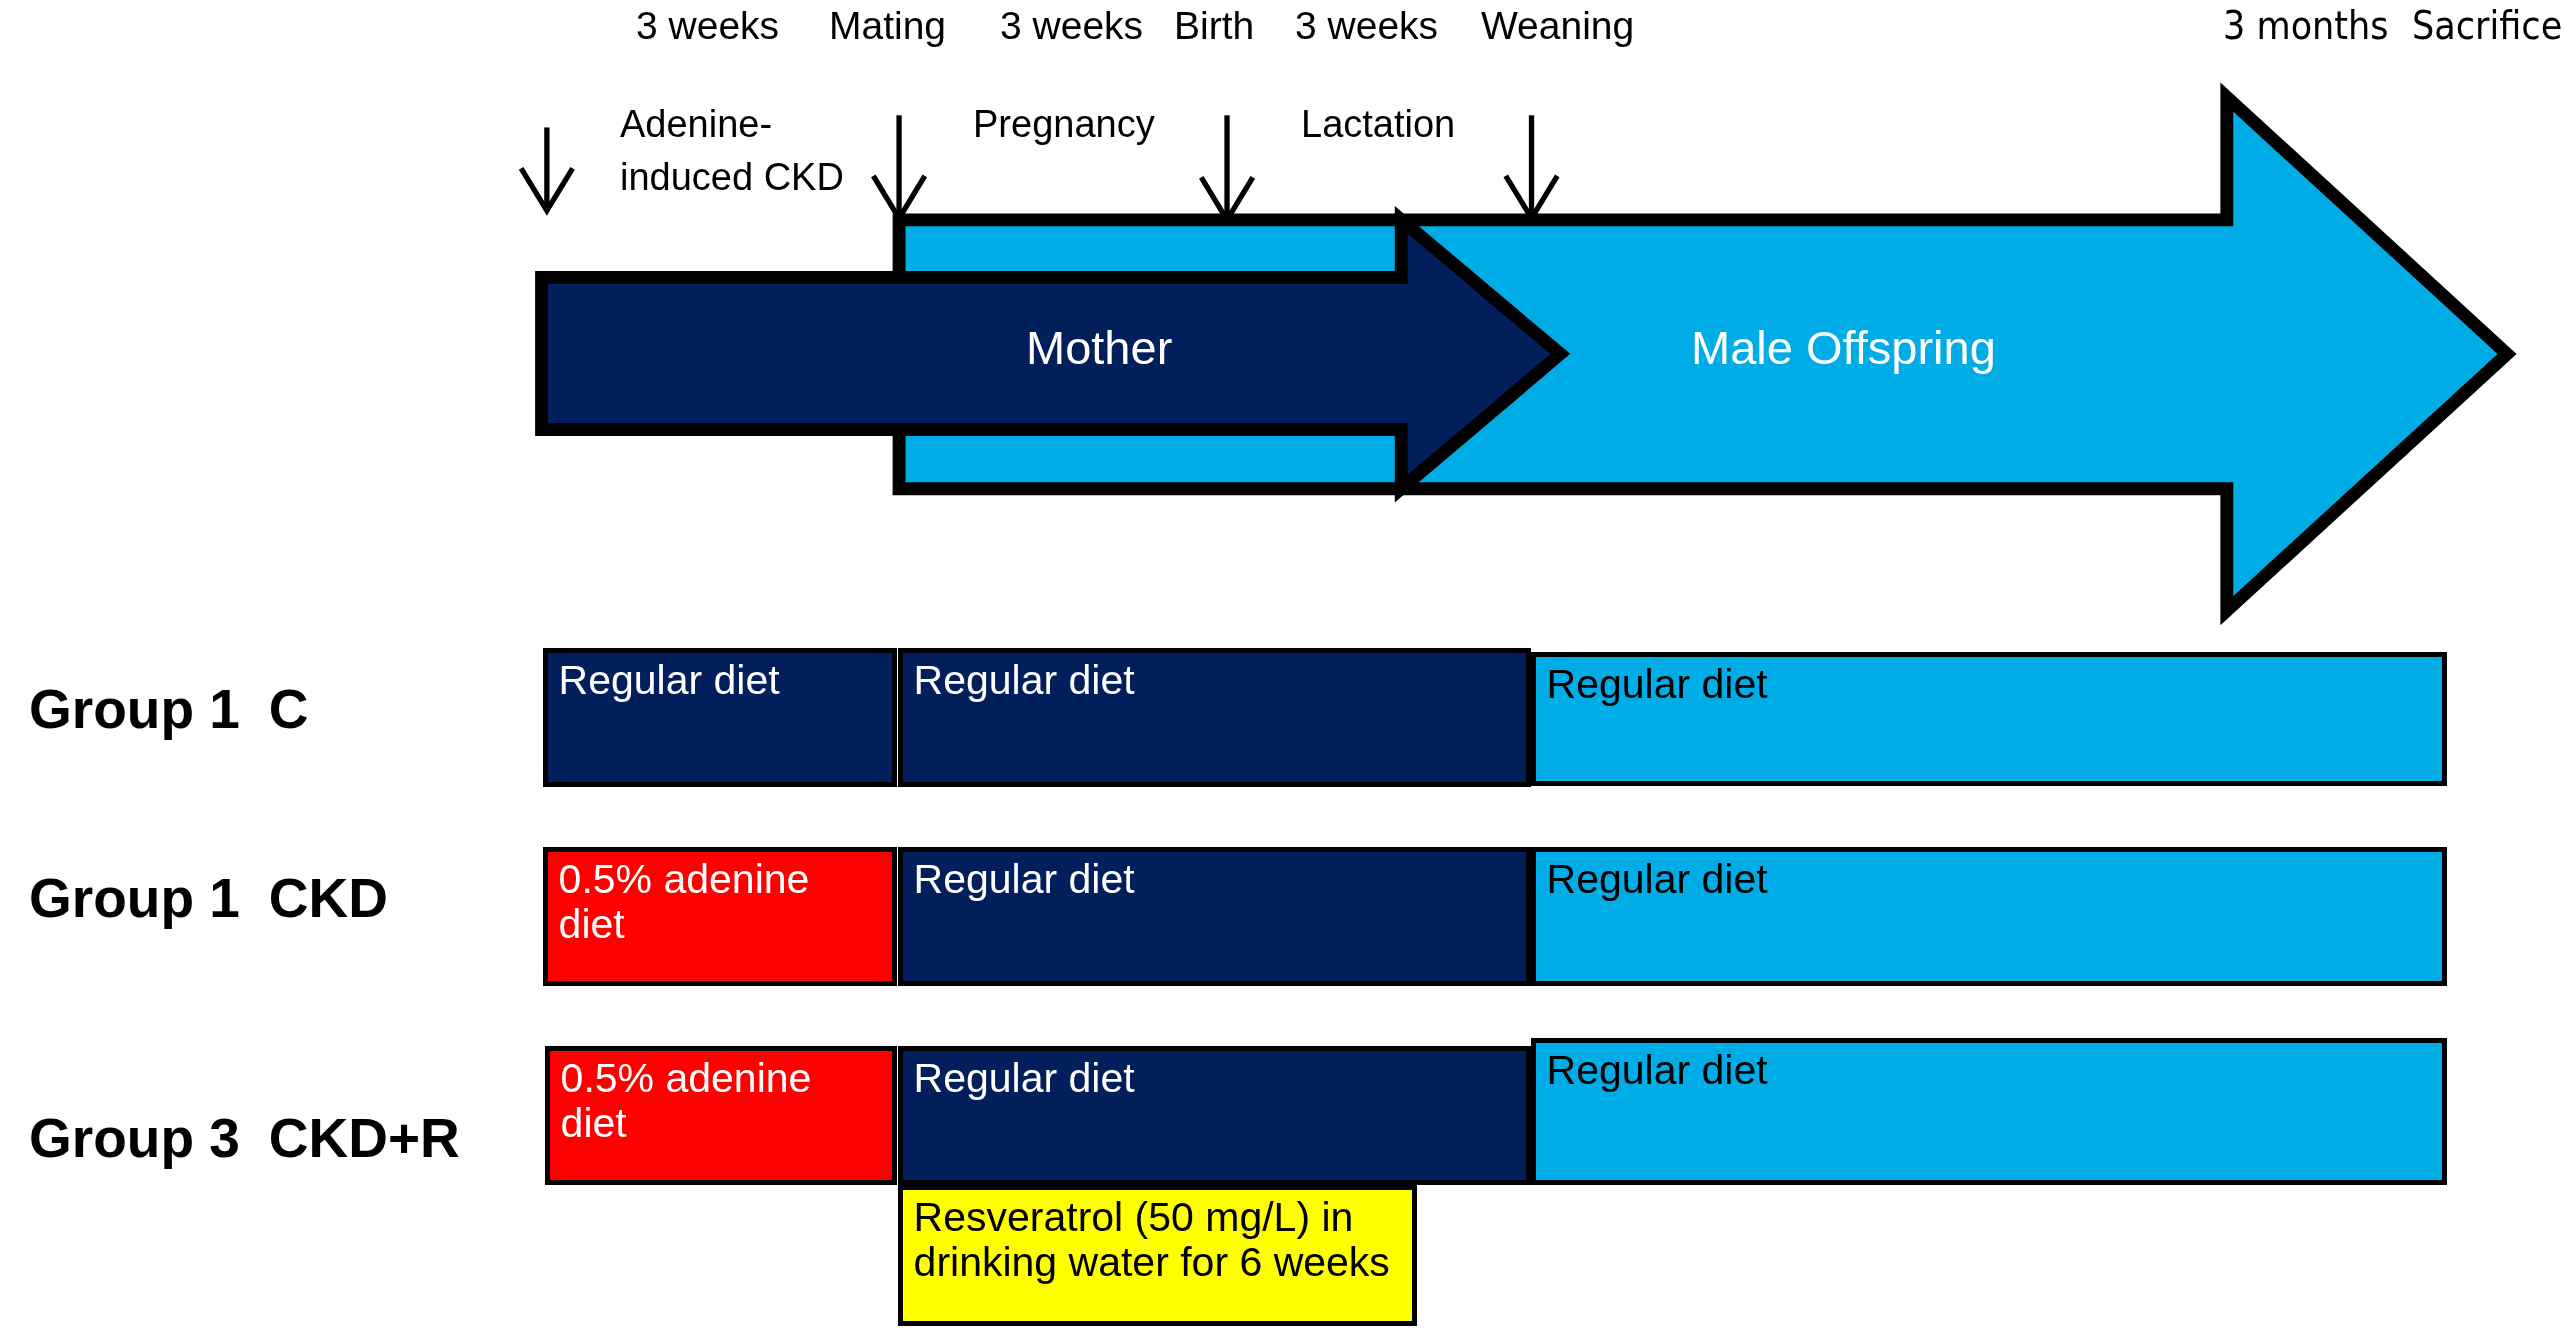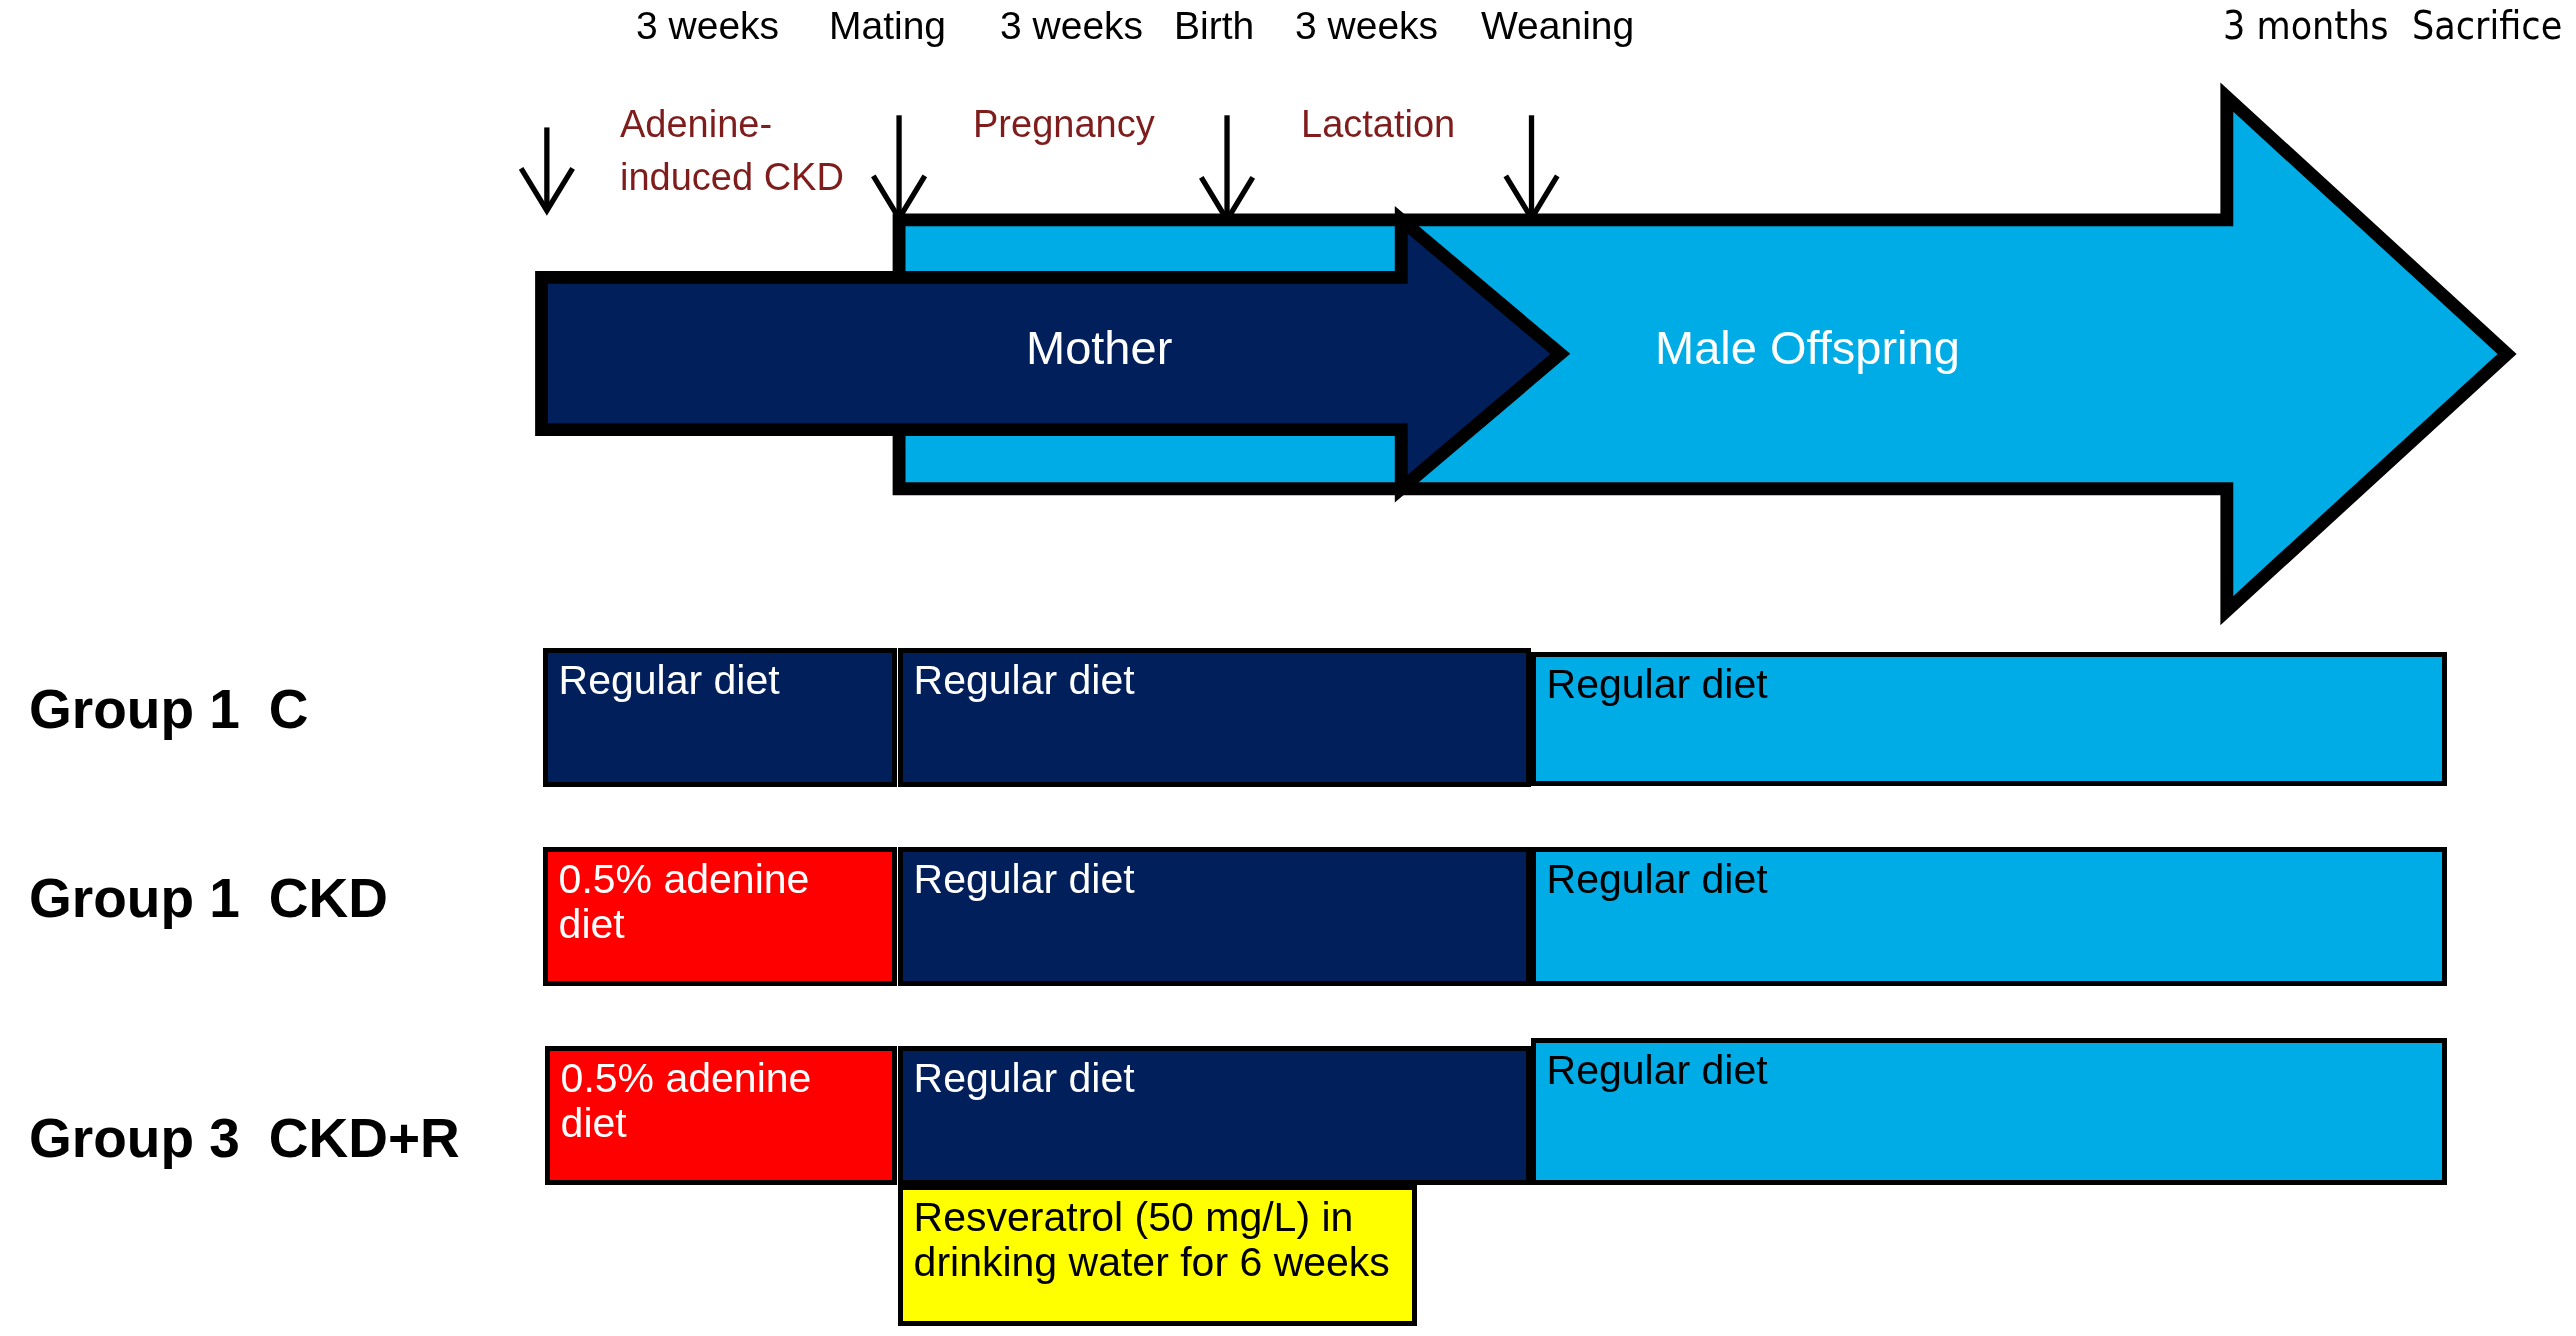--- a/index.html
+++ b/index.html
@@ -25,21 +25,21 @@
     font-family: "Liberation Sans", sans-serif;
     font-stretch: condensed;
     line-height: 1;
   }
   .event-label.wide { font-family: "DejaVu Sans", sans-serif; }
 
   
   .phase-label {
     position: absolute;
     font-size: 38px;
-    color: #7f1d1d;
+    color: #000000;
     white-space: nowrap;
     font-family: "Liberation Sans", sans-serif;
     line-height: 1.12;
   }
 
   
   #arrow-canvas {
     position: absolute;
     left: 0;
     top: 0;
@@ -126,21 +126,21 @@
         <polyline points="1988,232 2022,288 2056,232" fill="none" stroke="#000" stroke-width="7"></polyline>
       </g>
     </g>
 
   <polygon points="1187,290 2940,290 2940,128 3310,467 2940,806 2940,645 1187,645" fill="#00ace6" stroke="#000000" stroke-width="17" stroke-linejoin="miter"></polygon>
 
   <polygon points="715,366 1850,366 1850,290 2060,467 1850,645 1850,567 715,567" fill="#001f5b" stroke="#000000" stroke-width="17" stroke-linejoin="miter"></polygon>
 </svg>
 
 <div class="arrow-text" style="left:1026px; top:324px;">Mother</div>
-<div class="arrow-text" style="left:1655px; top:324px;">Male Offspring</div>
+<div class="arrow-text" style="left:1691px; top:324px;">Male Offspring</div>
 
 <div id="group-rows">
     <div class="group-label" style="left: 29px; top: 682px; text-align: center;"><span class="gl-name">Group 1</span><span class="gl-code">C</span></div>
     <div class="diet-box diet-navy" style="left: 543px; top: 648px; width: 354px; height: 139px;">Regular diet</div>
     <div class="diet-box diet-navy" style="left: 898px; top: 648px; width: 633px; height: 139px;">Regular diet</div>
     <div class="diet-box diet-blue" style="left: 1531px; top: 652px; width: 916px; height: 134px;">Regular diet</div>
     <div class="group-label" style="left: 29px; top: 871px;"><span class="gl-name">Group 1</span><span class="gl-code">CKD</span></div>
     <div class="diet-box diet-red" style="left: 543px; top: 847px; width: 354px; height: 139px;">0.5% adenine diet</div>
     <div class="diet-box diet-navy" style="left: 898px; top: 847px; width: 633px; height: 139px;">Regular diet</div>
     <div class="diet-box diet-blue" style="left: 1531px; top: 847px; width: 916px; height: 139px;">Regular diet</div>

